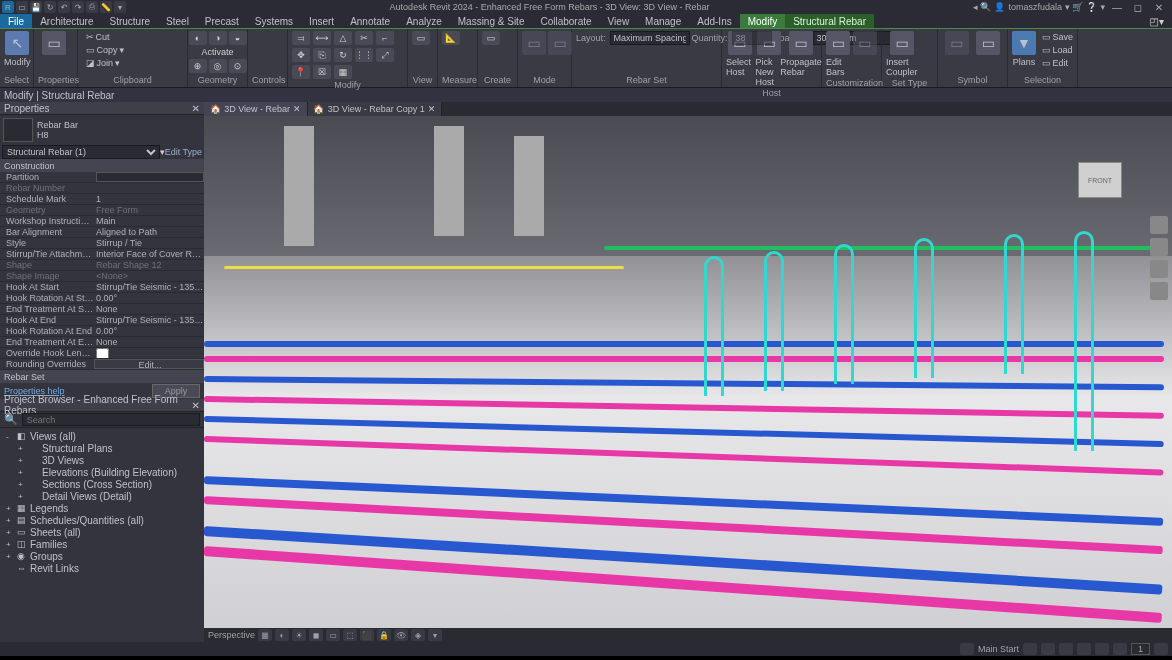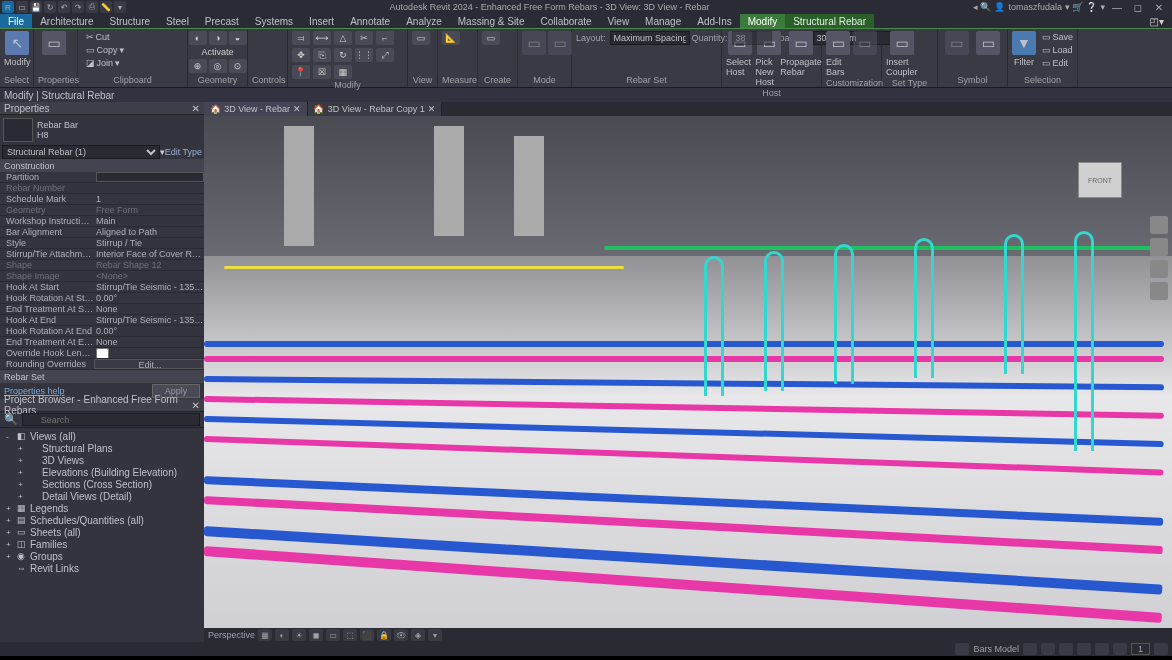--- a/index.html
+++ b/index.html
@@ -57,21 +57,21 @@
 .prop-row.dim { color: #707078; }
 .prop-row .val input[type=checkbox] { margin:0; }
 .prop-row .val.btn { text-align:center; background:#3a3a44; border:1px solid #555; font-size:9px; }
 .apply-row { height: 16px; display: flex; align-items: center; justify-content: flex-end; padding: 0 4px; }
 .apply-row .link { color: #7aa8d8; font-size: 9px; text-decoration: underline; }
 .apply-row button { width: 48px; height: 14px; background: #4a4a56; border: 1px solid #666; color: #999; font-size: 9px; }
 
 
 .browser { flex: 1; display: flex; flex-direction: column; background: #34343e; }
 .search-row { height: 16px; display: flex; align-items: center; padding: 0 4px; gap: 4px; border-bottom: 1px solid #222; }
-.search-row input { flex: 1; height: 13px; background: #2a2a32; border: 1px solid #1a1a20; color: #888; font-size: 9px; padding: 0 18px; }
+.search-row input { flex: 1; height: 13px; background: #2a2a32; border: 1px solid #1a1a20; color: #888; font-size: 9px; padding: 0 4px; }
 .tree { padding: 2px 0; font-size: 10px; color: #c0c0c8; }
 .tree-item { height: 12px; display: flex; align-items: center; padding-left: 6px; gap: 3px; cursor: pointer; }
 .tree-item.l1 { padding-left: 18px; }
 .tree-item .exp { width: 8px; font-size: 8px; }
 .tree-item .icon { width: 10px; font-size: 9px; }
 
 
 .viewport-area { flex: 1; display: flex; flex-direction: column; background: #222; }
 .view-tabs { height: 14px; background: #2a2a32; display: flex; align-items: center; font-size: 9px; }
 .view-tab { padding: 0 6px; background: #3a3a44; border-right: 1px solid #222; display: flex; align-items: center; gap: 3px; height: 100%; color:#c0c0c8;}
@@ -304,21 +304,21 @@
         <div class="rbtn-lg">
           <div class="icon">▭</div>
         </div>
       </div>
     <div class="label">Symbol</div>
   </div>
   <div class="ribbon-group" style="width:70px;">
     <div class="buttons">
         <div class="rbtn-lg">
           <div class="icon" style="background:#4a7ab0;">▼</div>
-          <span>Filter</span>
+          <span>Plans</span>
         </div>
       <div class="rbtn-col">
         <div class="rbtn-txt">▭ <span>Save</span></div>
         <div class="rbtn-txt">▭ <span>Load</span></div>
         <div class="rbtn-txt">▭ <span>Edit</span></div>
       </div>
     </div>
     <div class="label">Selection</div>
   </div>
 </div>
@@ -564,21 +564,21 @@
       <div class="vc-btn">◈</div>
       <div class="vc-btn">▾</div>
     </div>
   </div>
 </div>
 
 <div class="statusbar">
   <span></span>
   <div class="right">
     <div class="sbtn"></div>
-    <span>Bars Model</span>
+    <span>Main Start</span>
     <div class="sbtn"></div>
     <div class="sbtn"></div>
     <div class="sbtn"></div>
     <div class="sbtn"></div>
     <div class="sbtn"></div>
     <div class="sbtn"></div>
     <span style="border:1px solid #555;padding:0 6px;">1</span>
     <div class="sbtn"></div>
   </div>
 </div>

